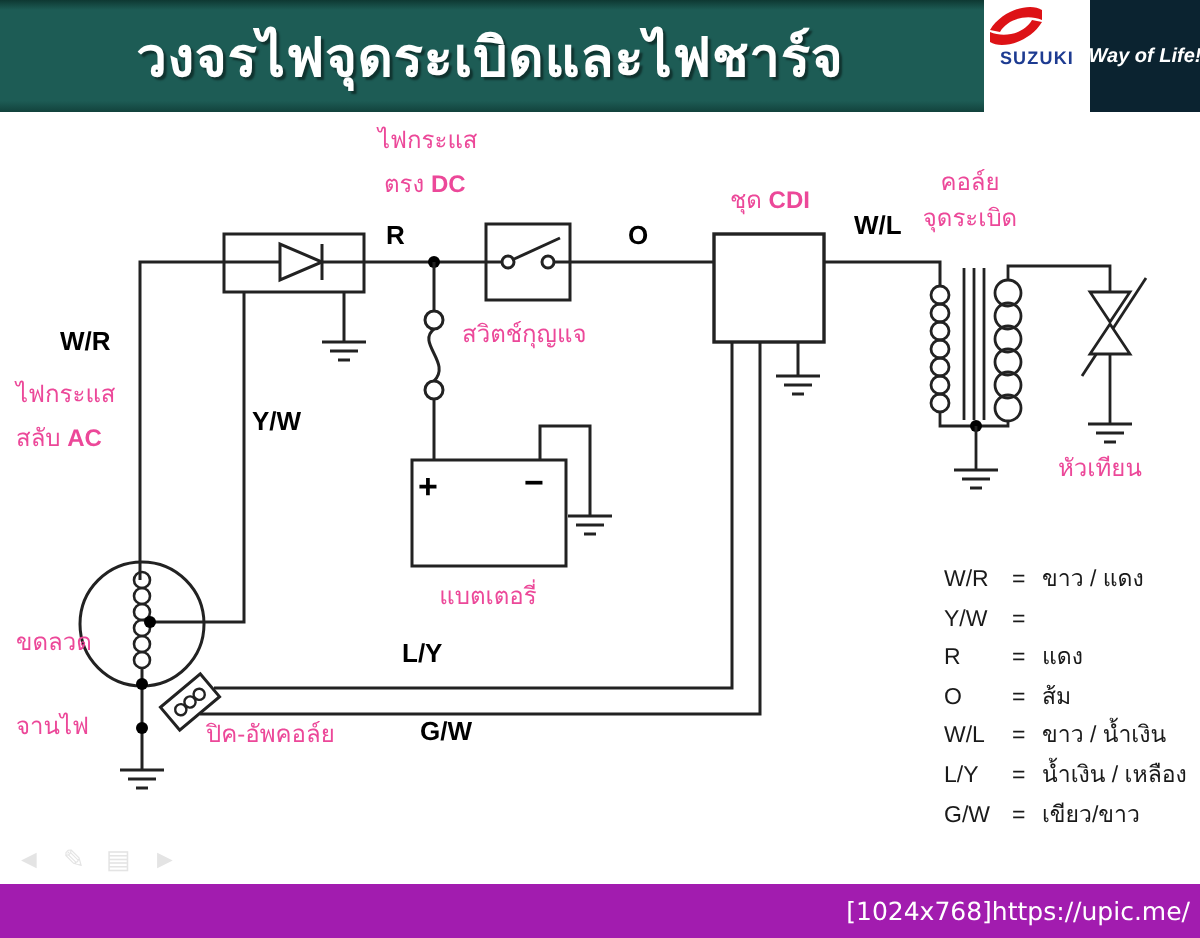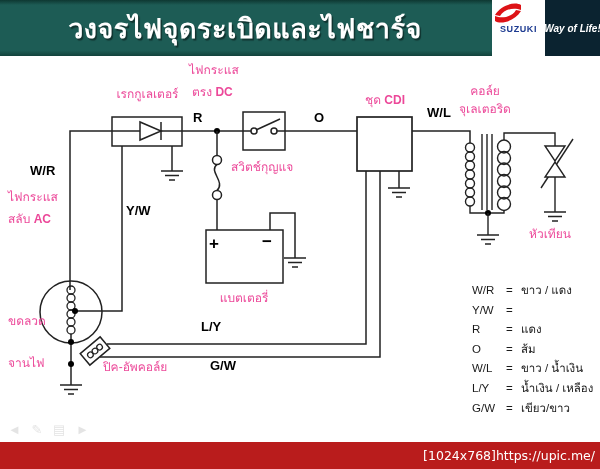--- a/index.html
+++ b/index.html
@@ -33,21 +33,21 @@
   #legend{position:absolute;left:472px;top:281px;width:125px;}
   .leg-row{display:flex;line-height:19.6px;font-size:11.5px;color:#1a1a1a;}
   .leg-code{width:34px;}
   .leg-eq{width:15px;}
 
   
   #navicons{position:absolute;left:8px;top:422px;color:#e4e4e4;font-size:13px;}
   #navicons span{margin-right:7px;}
 
   
-  #footer{position:absolute;left:0;top:442px;width:600px;height:27px;background:#b91c1c;text-align:center;}
+  #footer{position:absolute;left:0;top:442px;width:600px;height:27px;background:#a21caf;text-align:center;}
   #footer-caption{position:absolute;right:5px;top:0;line-height:27px;color:#ffffff;font-size:12.5px;
                   font-family:"DejaVu Sans",sans-serif;}
 </style>
 </head>
 <body>
 
 <div id="stage">
 
   <div id="header">
     <div id="suzuki-box">
@@ -194,30 +194,29 @@
         <line x1="555" y1="177" x2="555" y2="212"></line>
         <use href="#gnd" transform="translate(555,212)"></use>
       </g>
     </svg>
   </div>
 
   <div class="wire-lbl" style="left:30px;top:163px;">W/R</div>
   <div class="lbl" style="left:8px;top:191px;">ไฟกระแส</div>
   <div class="lbl" style="left:8px;top:213px;"><span>สลับ</span> <b>AC</b></div>
   <div class="wire-lbl" style="left:126px;top:203px;">Y/W</div>
-  <div class="lbl ctr" style="left:105px;top:88px;width:85px;">เรกกูเลเตอร์</div>
   <div class="lbl" style="left:189px;top:64px;">ไฟกระแส</div>
   <div class="lbl" style="left:192px;top:86px;text-align:center;"><span>ตรง</span> <b>DC</b></div>
   <div class="wire-lbl" style="left:193px;top:110px;">R</div>
   <div class="lbl" style="left:231px;top:161px;">สวิตช์กุญแจ</div>
   <div class="wire-lbl" style="left:314px;top:110px;">O</div>
   <div class="lbl ctr" style="left:357px;top:94px;width:56px;"><span>ชุด</span> <b>CDI</b></div>
   <div class="wire-lbl" style="left:427px;top:105px;">W/L</div>
   <div class="lbl ctr" style="left:452px;top:85px;width:66px;">คอล์ย</div>
-  <div class="lbl ctr" style="left:448px;top:103px;width:74px;">จุเลเตอริด</div>
+  <div class="lbl ctr" style="left:448px;top:103px;width:74px;">จุดระเบิด</div>
   <div class="term" style="left:209px;top:234px;">+</div>
   <div class="term" style="left:262px;top:232px;">−</div>
   <div class="lbl ctr" style="left:204px;top:292px;width:80px;">แบตเตอรี่</div>
   <div class="wire-lbl" style="left:201px;top:319px;">L/Y</div>
   <div class="wire-lbl" style="left:210px;top:358px;">G/W</div>
   <div class="lbl" style="left:103px;top:361px;">ปิค-อัพคอล์ย</div>
   <div class="lbl" style="left:8px;top:315px;">ขดลวด</div>
   <div class="lbl" style="left:8px;top:357px;">จานไฟ</div>
   <div class="lbl" style="left:529px;top:228px;">หัวเทียน</div>
 

